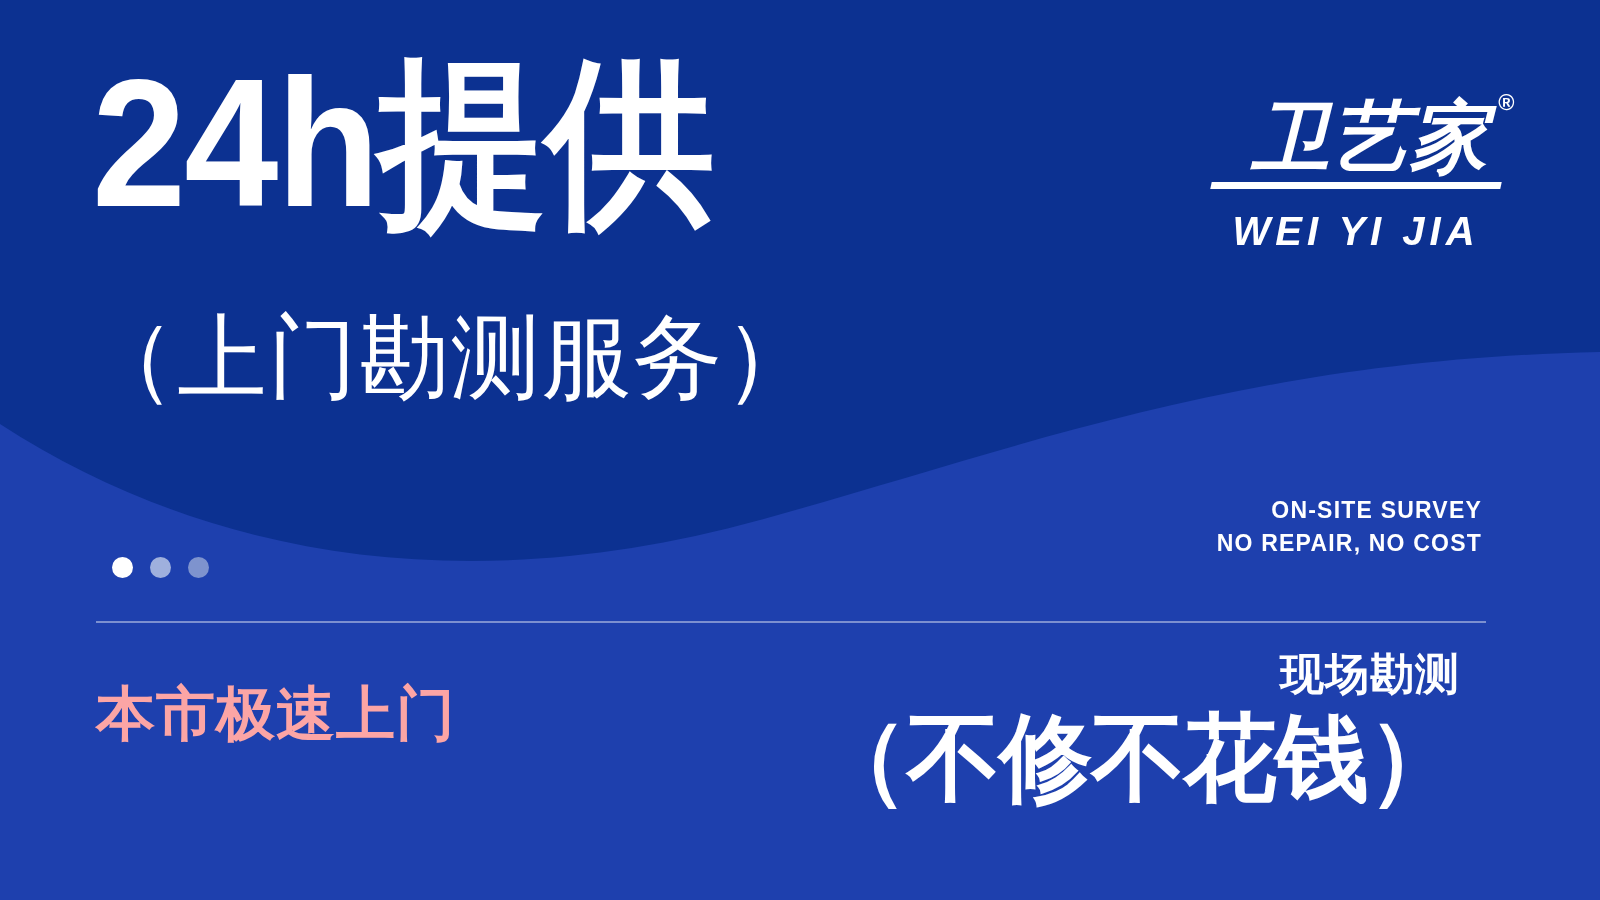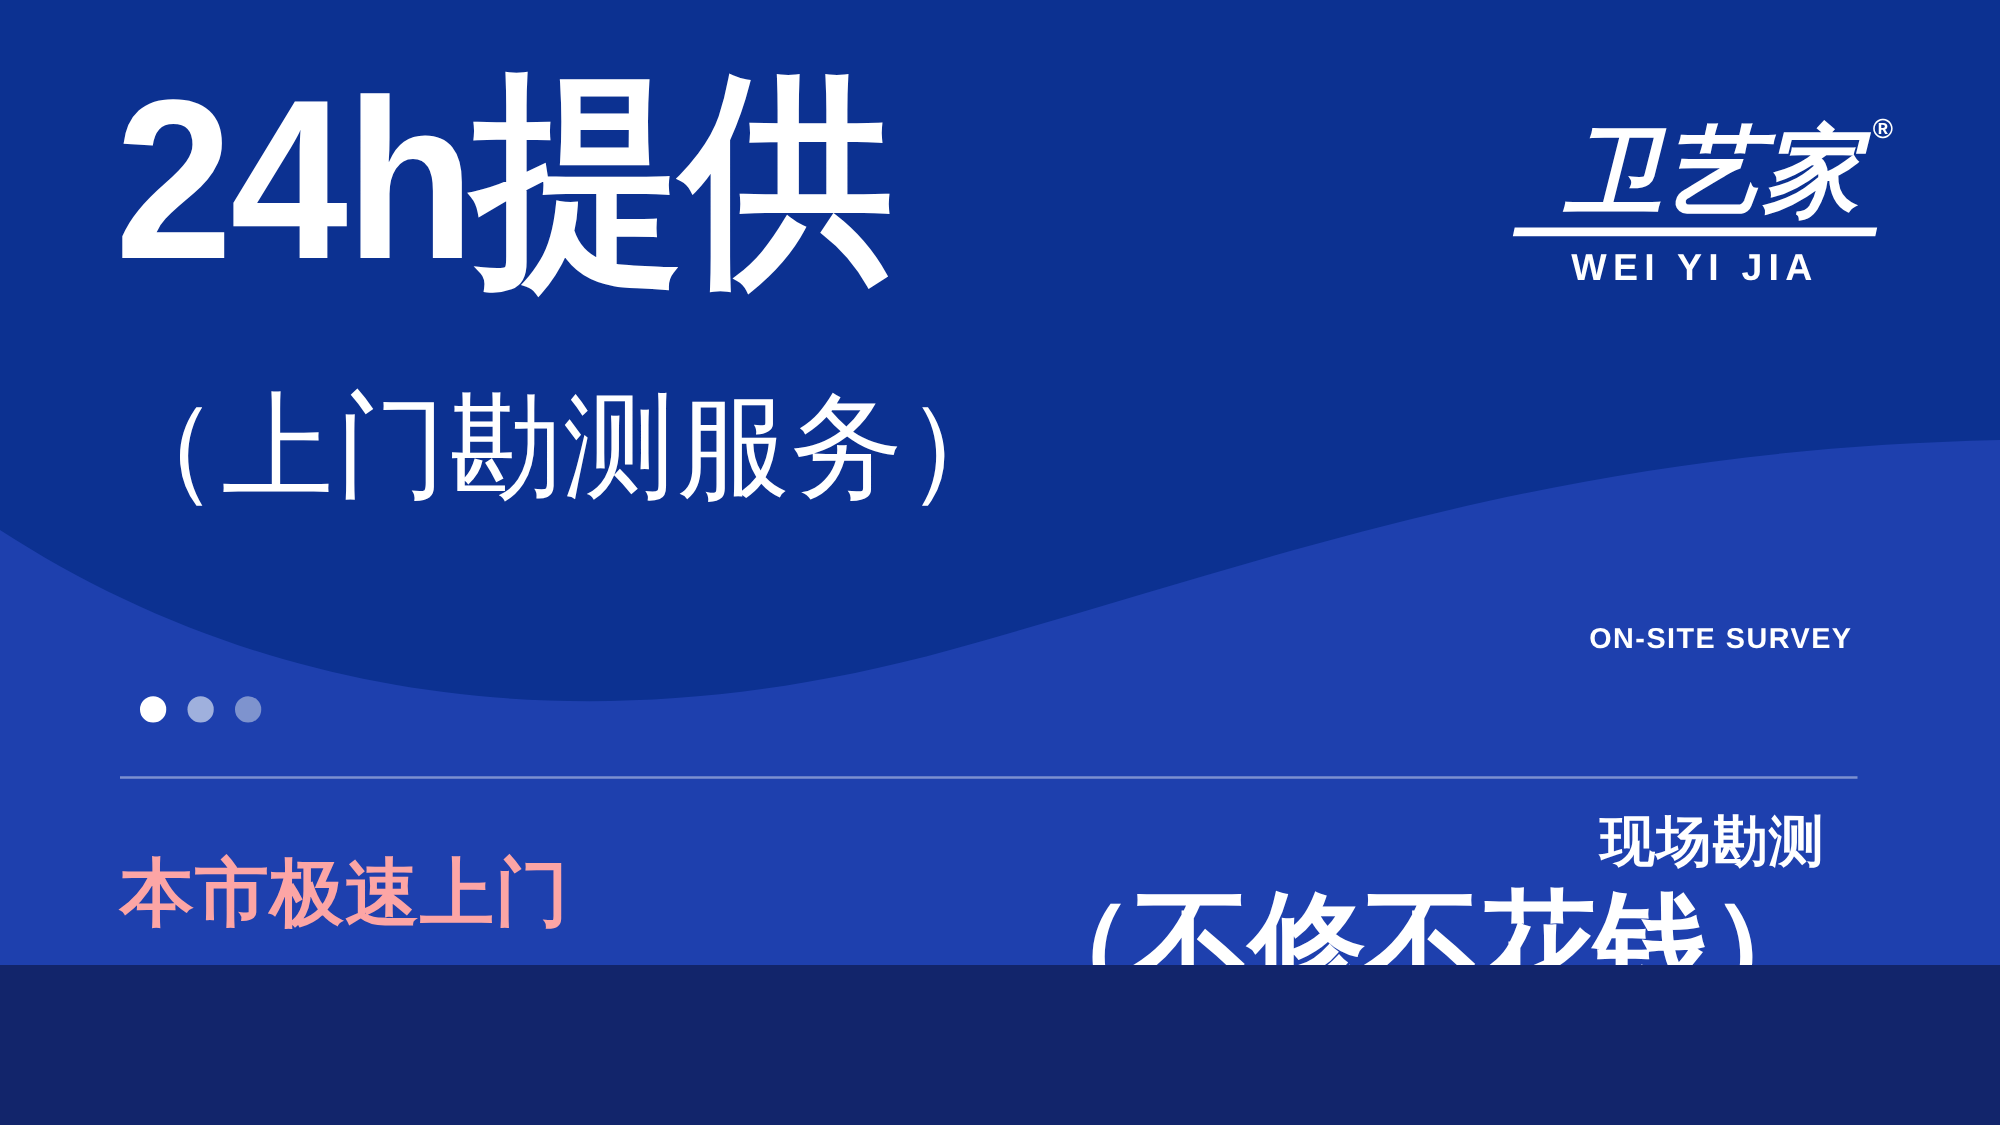--- a/index.html
+++ b/index.html
@@ -4,21 +4,21 @@
 <title>24h提供上门勘测服务 - 卫艺家</title>
 <style>
   html, body {
     margin: 0;
     padding: 0;
     background: #12256b;
   }
   #banner {
     position: relative;
     width: 1600px;
-    height: 772px;
+    height: 900px;
     overflow: hidden;
     background: #0c3191;
     font-family: "Liberation Sans", "DejaVu Sans", sans-serif;
     -webkit-font-smoothing: antialiased;
   }
 
   
   #bg-wave {
     position: absolute;
     inset: 0;
@@ -94,24 +94,25 @@
   }
   #logo-rule {
     width: 290px;
     height: 7px;
     background: #ffffff;
     margin: 6px auto 0 auto;
     transform: skewX(-12deg);
   }
   #logo-en {
     color: #ffffff;
-    font-size: 30px;
-    font-weight: 800;
+    font-size: 40px;
+    font-weight: 800;
+    font-style: italic;
     letter-spacing: 5px;
-    margin-top: 9px;
+    margin-top: 20px;
     white-space: nowrap;
   }
 
   
   #claim {
     right: 118px;
     top: 494px;
     text-align: right;
     color: #ffffff;
     font-size: 23px;
@@ -204,20 +205,21 @@
     <div id="logo-mark-row">
       <span id="logo-cn">卫艺家</span>
       <span id="logo-reg">®</span>
     </div>
     <div id="logo-rule"></div>
     <div id="logo-en">WEI YI JIA</div>
   </div>
 
   <div class="layer" id="claim">
     <div>ON-SITE SURVEY</div>
+    <div>NO REPAIR, NO COST</div>
   </div>
 
   <div class="layer" id="dots">
     <span class="dot d1"></span>
     <span class="dot d2"></span>
     <span class="dot d3"></span>
   </div>
 
   <div class="layer" id="divider"></div>
 

